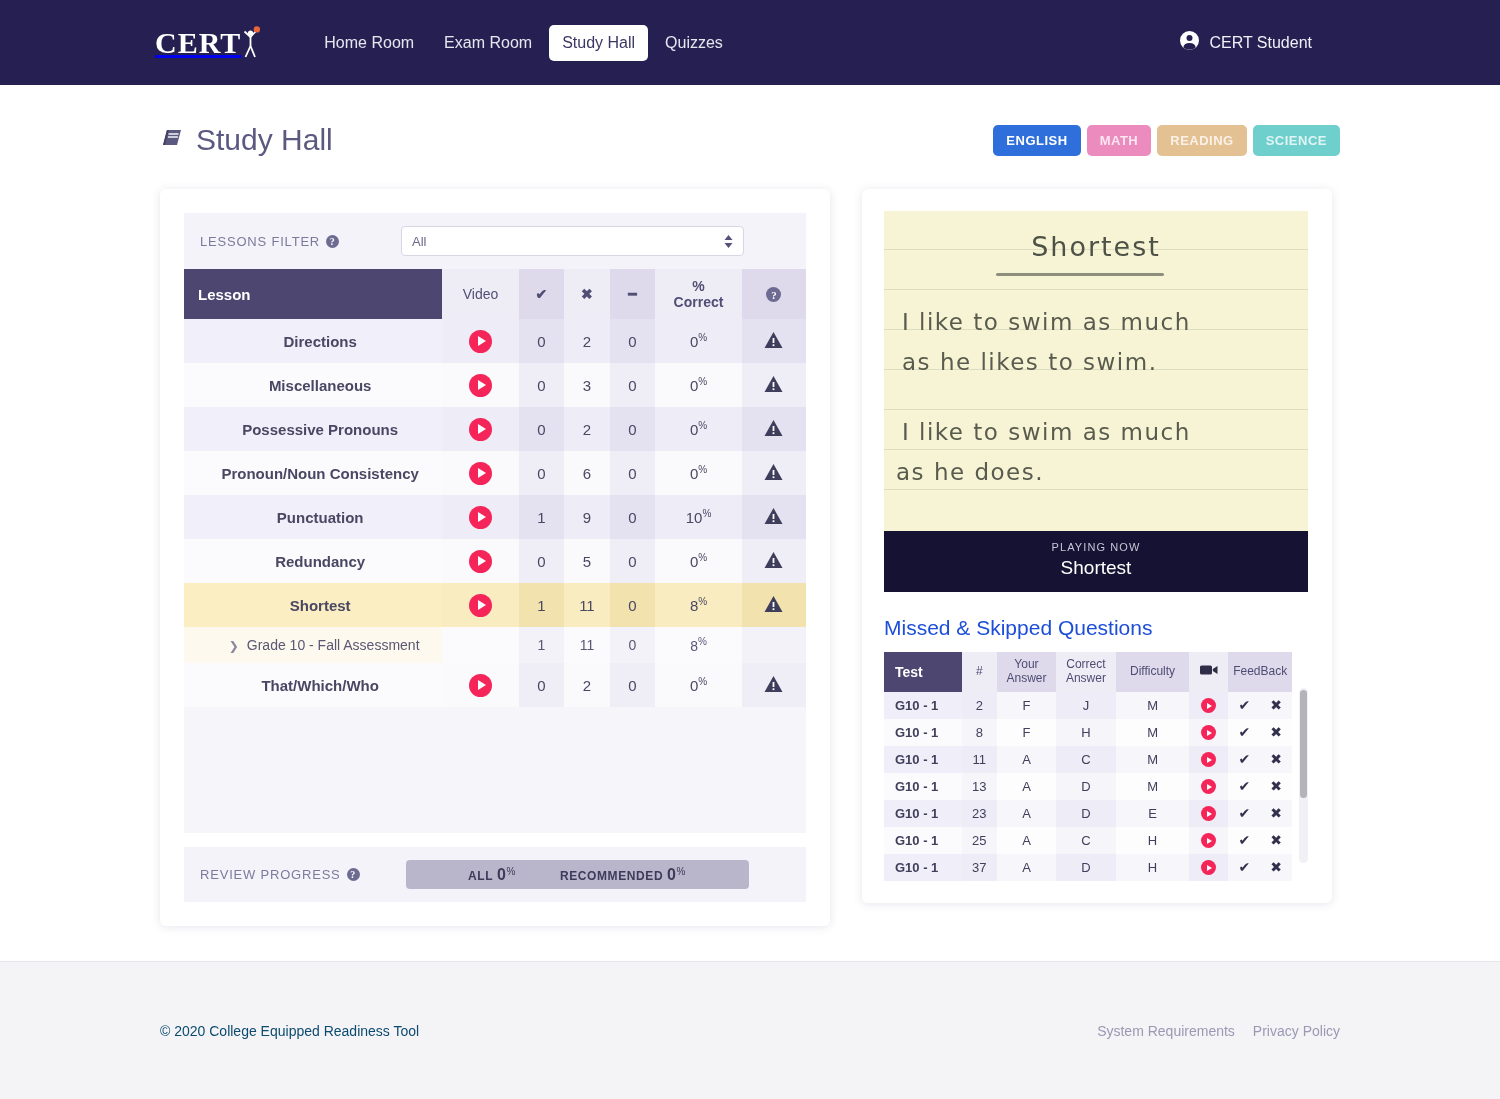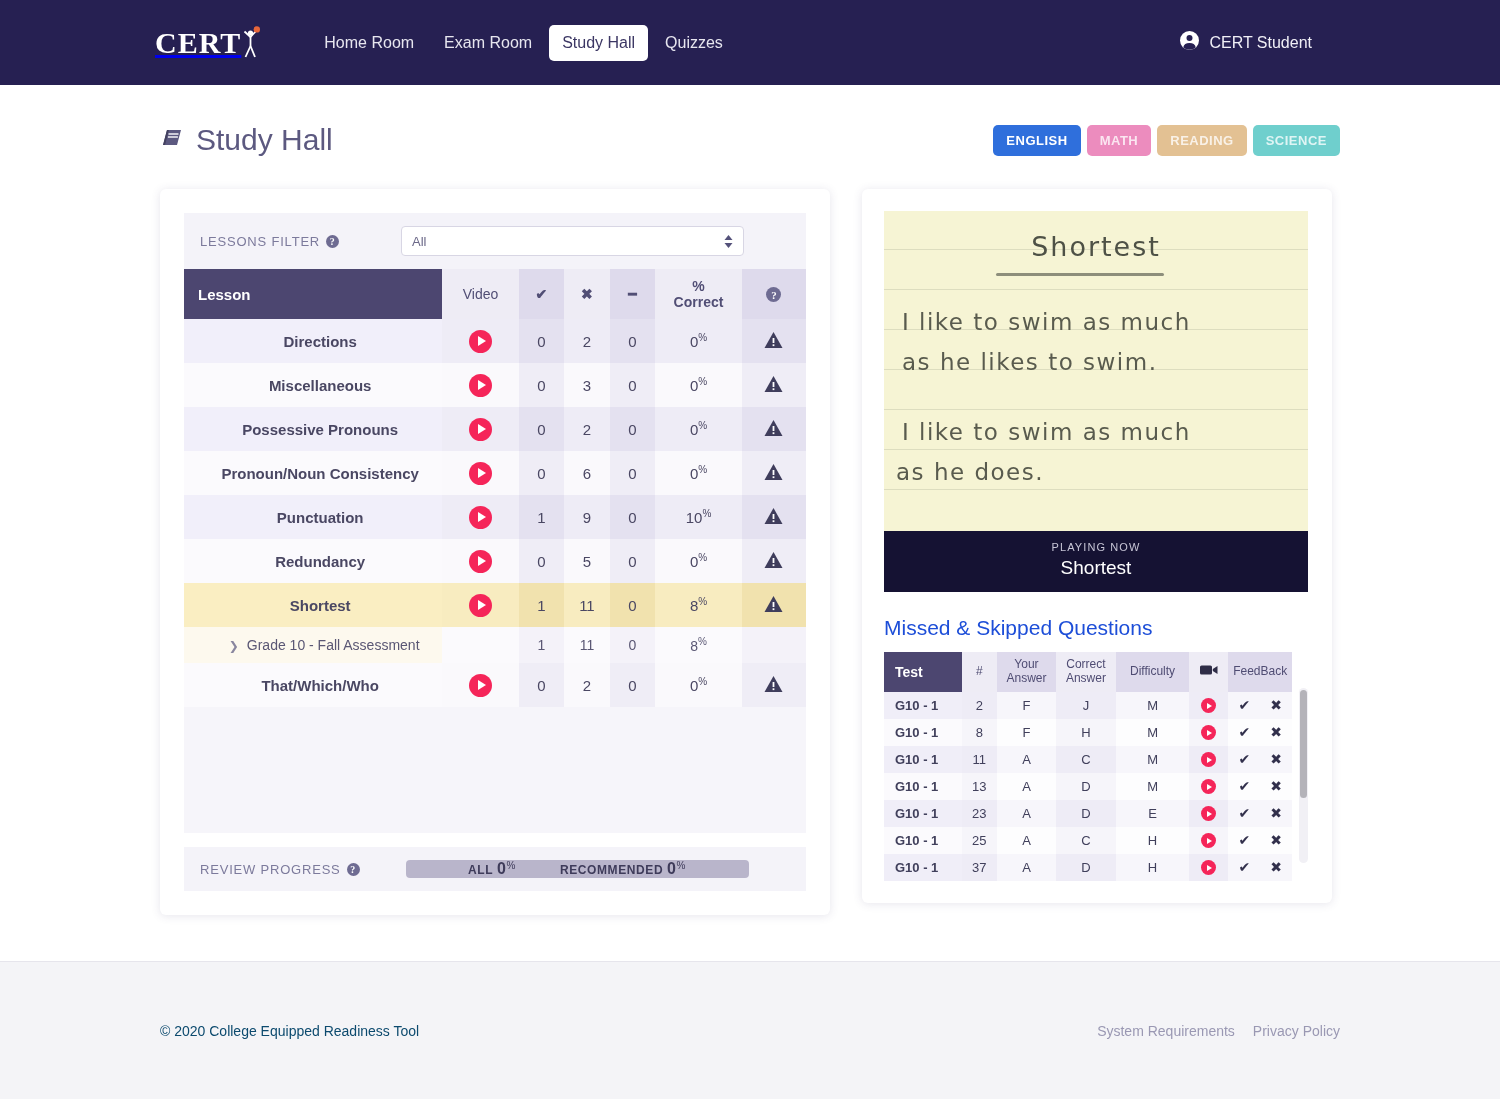--- a/index.html
+++ b/index.html
@@ -117,21 +117,21 @@
   }
   .warn-ico { display: inline-block; cursor: pointer; }
   .blank-area { background: #f6f5fa; height: 126px; }
 
   
   .review-bar {
     background: #f4f3f9; display: flex; align-items: center; padding: 13px 16px; margin-top: 14px;
   }
   .review-label { font-size: 13px; letter-spacing: .8px; color: #7c7a9c; display: flex; align-items: center; gap: 6px; }
   .progress-pill {
-    margin-left: 46px; width: 343px; height: 18px; border-radius: 4px; background: #b9b5cb;
+    margin-left: 46px; width: 343px; height: 29px; border-radius: 4px; background: #b9b5cb;
     display: flex; align-items: center; justify-content: center; gap: 44px;
     font-size: 12px; letter-spacing: .6px; color: #3e3b5a; font-weight: bold;
   }
   .progress-pill .big { font-size: 16px; }
   .progress-pill sup { font-size: 10px; font-weight: normal; }
 
   
   .video-frame {
     width: 424px; height: 320px; position: relative; overflow: hidden;
     background: #f6f4d4;

